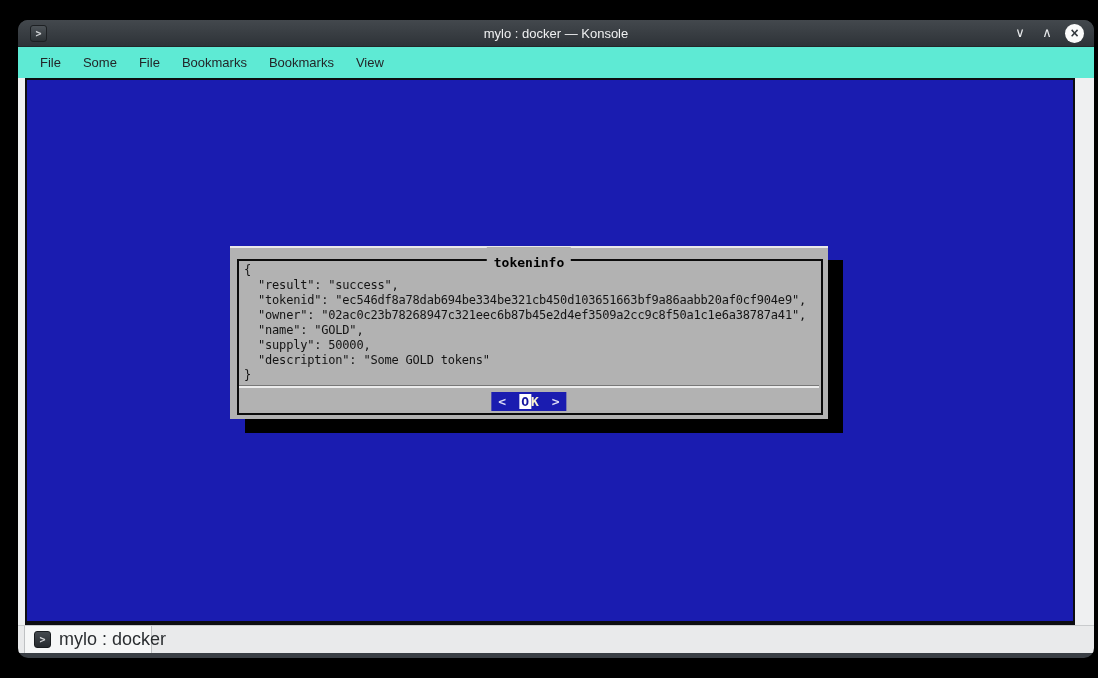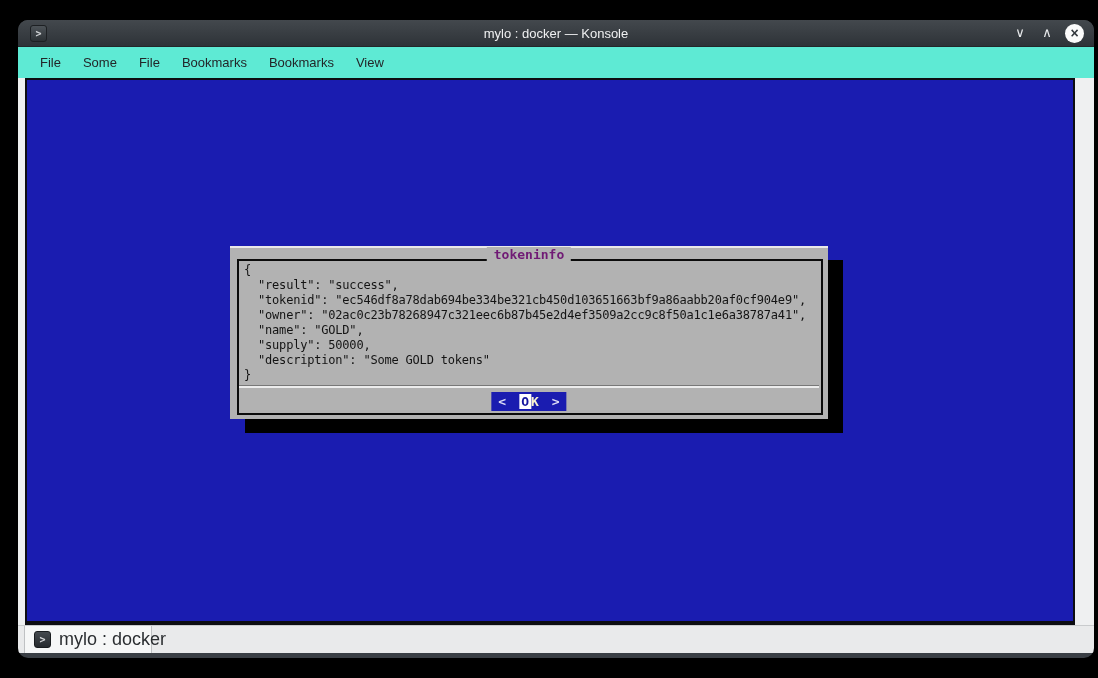--- a/index.html
+++ b/index.html
@@ -55,22 +55,22 @@
   
   .dlg {
     position:absolute; left:203px; top:166px; width:598px; height:173px;
     background:#b2b2b2; box-shadow:15px 14px 0 0 #000;
     font-family:"DejaVu Sans Mono", monospace;
   }
   .dlg-top-highlight { position:absolute; left:0; right:0; top:0; height:2px; background:#e9e9e9; }
   .dlg-border { position:absolute; left:7px; right:5px; top:13px; bottom:4px; border:2px solid #0b0b0b; pointer-events:none; }
   .dlg-title {
     position:absolute; top:1px; left:50%; transform:translateX(-50%);
-    background:#b2b2b2; padding:0 7px; z-index:2;
-    color:#701a75; font-weight:bold; font-size:13px; line-height:15px;
+    background:#b2b2b2; padding:8px 7px; z-index:2;
+    color:#000000; font-weight:bold; font-size:13px; line-height:15px;
   }
   .dlg-lines { position:absolute; top:17px; left:14px; right:10px; z-index:1; }
   .tline {
     white-space:pre; color:#141414;
     font-family:"DejaVu Sans Mono", monospace;
     font-size:12px; line-height:15px; letter-spacing:-0.2px;
   }
   .dlg-sep {
     position:absolute; left:9px; right:9px; top:139px; height:3px;
     background:#ececec; border-top:1px solid #787878;

